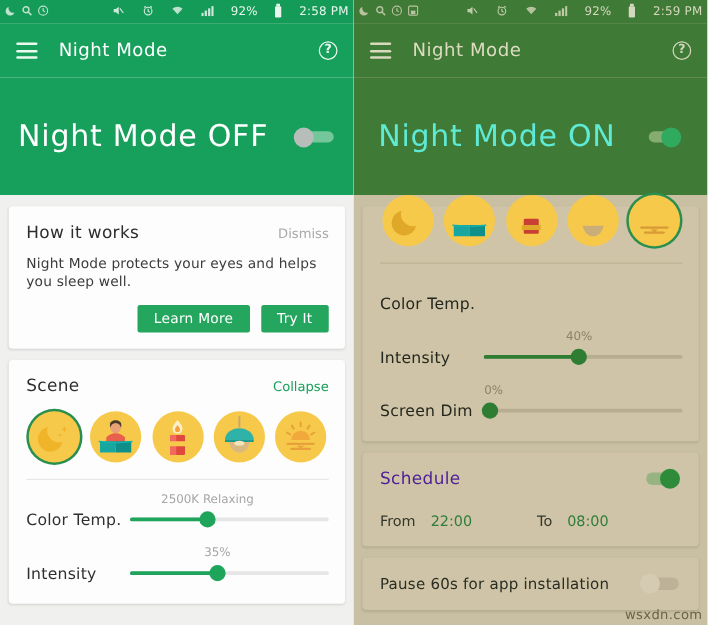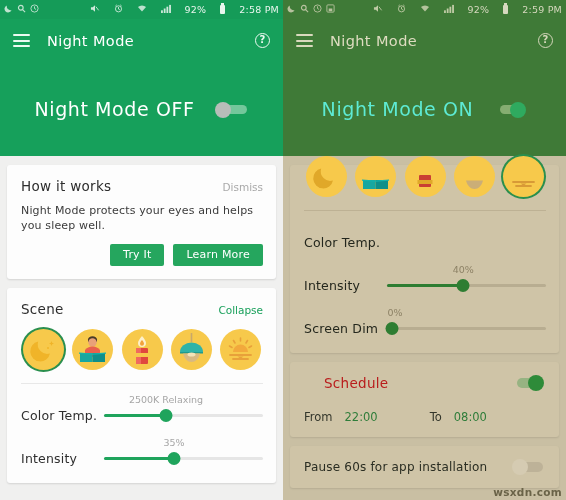--- a/index.html
+++ b/index.html
@@ -60,21 +60,21 @@
   }
   .right .help { border-color: #d4d6ba; color: #d4d6ba; }
 
   
   .hero {
     height: 94px; display: flex; align-items: center; justify-content: center;
     gap: 20px;
   }
   .left .hero  { background: #16a05b; }
   .right .hero { background: #3f7a37; }
-  .hero-label { font-size: 19px; letter-spacing: .6px; }
+  .hero-label { font-size: 24px; letter-spacing: .6px; }
   .left  .hero-label { color: #ffffff; }
   .right .hero-label { color: #5eead4; }
   .switch { width: 34px; height: 15px; position: relative; cursor: pointer; }
   .switch .track {
     position:absolute; left:7px; top:3px; width:25px; height:9.5px;
     border-radius: 6px;
   }
   .switch .knob {
     position:absolute; top:0; width:16px; height:16px; border-radius:50%;
   }
@@ -85,21 +85,21 @@
 
   
   .card {
     margin: 9px 7px 0 7px; border-radius: 3px; padding: 13px 13px 13px 14px;
   }
   .left .card  { background: #fdfdfd; box-shadow: 0 1px 2px rgba(0,0,0,.12); }
   .right .card { background: #cfc4a7; box-shadow: 0 1px 2px rgba(0,0,0,.10); }
 
   .card-head { display: flex; align-items: baseline; }
   .card-title { font-size: 13.5px; color: #2d2d2d; letter-spacing: .3px; }
-  .right .card-title { color: #b91c1c; margin-left: 20px; }
+  .right .card-title { color: #4c1d95; }
   .card-action { margin-left: auto; font-size: 10.5px; cursor: pointer; }
   .dismiss { color: #a9a9a9; }
   .collapse { color: #19a05b; }
 
   .card-body {
     margin-top: 9px; font-size: 11px; line-height: 15px; color: #3b3b3b;
     letter-spacing: .15px;
   }
   .btn-row { margin-top: 11px; display: flex; justify-content: flex-end; gap: 9px; }
   .btn {
@@ -164,21 +164,21 @@
   .sw2 .t { position:absolute; left:5px; top:3px; width:26px; height:10px; border-radius:6px; }
   .sw2 .k { position:absolute; top:0; width:16px; height:16px; border-radius:50%; }
   .sw2.on .t { background: #97b382; } .sw2.on .k { left:16px; background:#2e8b39; }
   .sw2.off .t { background: #bdb298; } .sw2.off .k { left:0; background:#d5cbb2; }
 
   .pause-row { display:flex; align-items:center; }
   .pause-label { font-size: 12px; color: #2a2d22; letter-spacing:.2px; }
 
   .watermark {
     position: absolute; right: 4px; bottom: 2px; font-size: 10.5px;
-    color: #6a6348; letter-spacing: .3px; font-weight: bold;
+    color: #6a6348; letter-spacing: .3px;
   }
 
   .clip-top { margin-top: -22px; }
 </style>
 </head>
 <body>
 
 <div class="screens">
 
   <div class="panel left">
@@ -254,22 +254,22 @@
       </div>
     </div>
 
     <div class="card">
       <div class="card-head">
         <div class="card-title">How it works</div>
         <div class="card-action dismiss">Dismiss</div>
       </div>
       <div class="card-body">Night Mode protects your eyes and helps you sleep well.</div>
       <div class="btn-row">
+        <div class="btn outline">Learn More</div>
         <div class="btn filled">Try It</div>
-        <div class="btn outline">Learn More</div>
       </div>
     </div>
 
     <div class="card">
       <div class="card-head">
         <div class="card-title">Scene</div>
         <div class="card-action collapse">Collapse</div>
       </div>
 
       <div class="scene-row">

